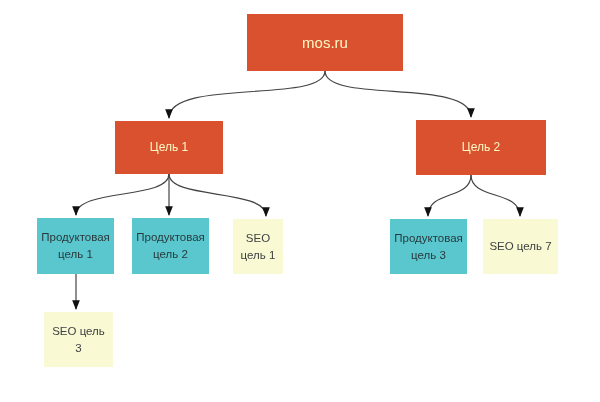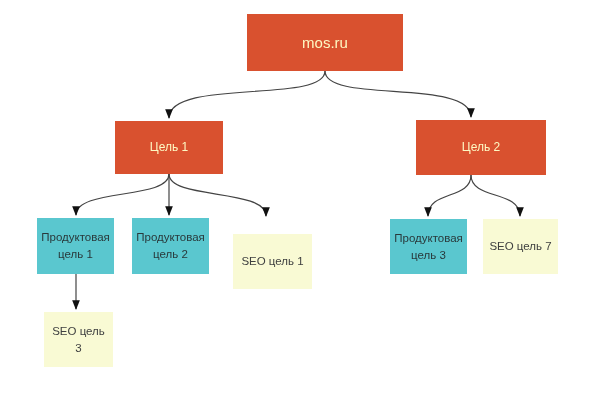--- a/index.html
+++ b/index.html
@@ -25,21 +25,21 @@
   }
   .node.red    { background:#d9512f; color:#fef9c3; }
   .node.teal   { background:#5ac7cf; color:#29393b; }
   .node.yellow { background:#f9fad4; color:#3f4040; }
 
   #node-root     { left:247px; top:14px;  width:156px; height:57px; font-size:15px; }
   #node-goal1    { left:115px; top:121px; width:108px; height:53px; font-size:12px; }
   #node-goal2    { left:416px; top:120px; width:130px; height:55px; font-size:12px; }
   #node-product1 { left:37px;  top:218px; width:77px;  height:56px; font-size:11.5px; }
   #node-product2 { left:132px; top:218px; width:77px;  height:56px; font-size:11.5px; }
-  #node-seo1     { left:233px; top:219px; width:79px;  height:55px; font-size:11.5px;margin-top:15px; }
+  #node-seo1     { left:233px; top:219px; width:50px;  height:55px; font-size:11.5px; }
   #node-product3 { left:390px; top:219px; width:77px;  height:55px; font-size:11.5px; }
   #node-seo2     { left:483px; top:219px; width:75px;  height:55px; font-size:11.5px; }
   #node-seo3     { left:44px;  top:312px; width:69px;  height:55px; font-size:11.5px; }
 </style>
 </head>
 <body>
 
 <div class="canvas">
 
   <svg class="edges" width="600" height="402" viewBox="0 0 600 402" xmlns="http://www.w3.org/2000/svg">

